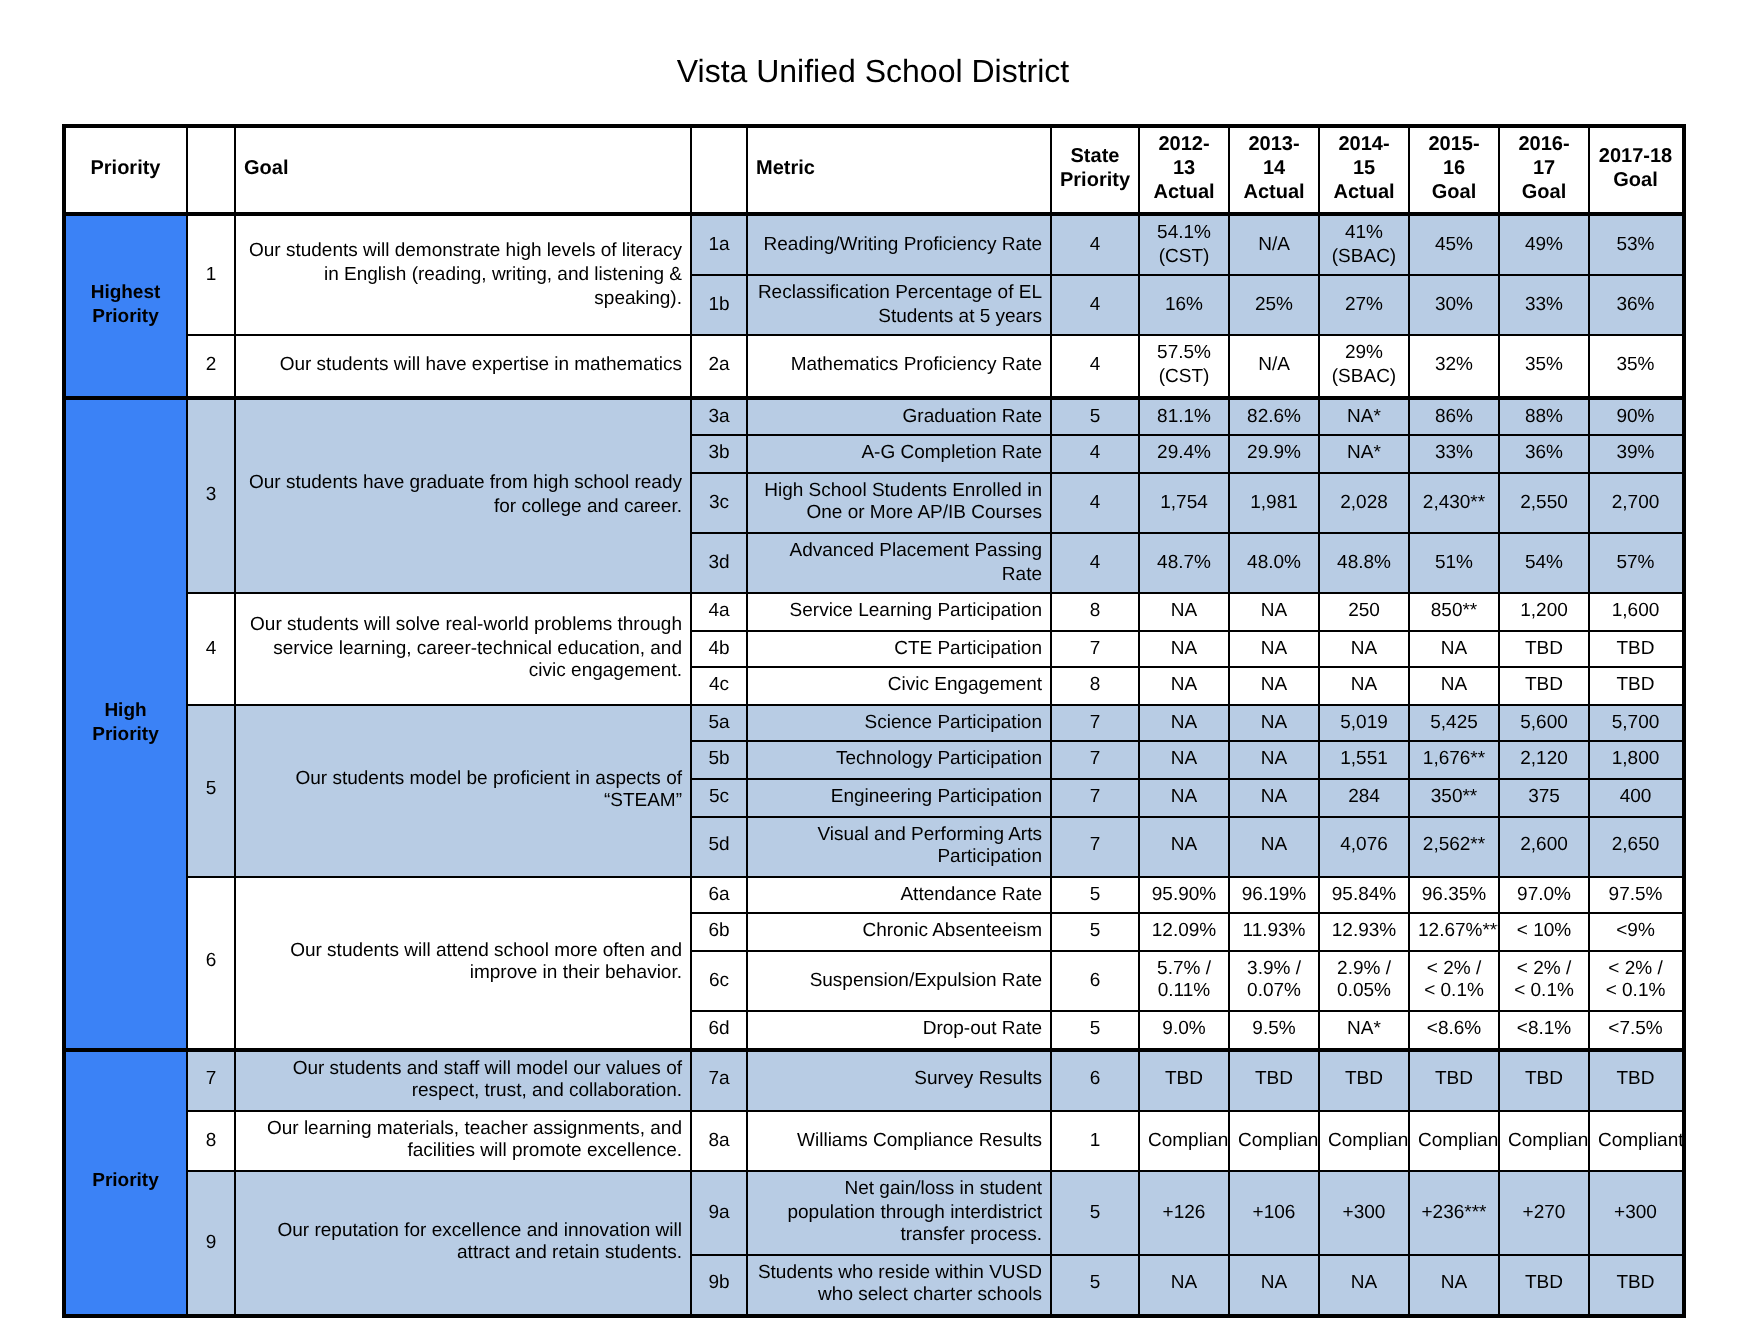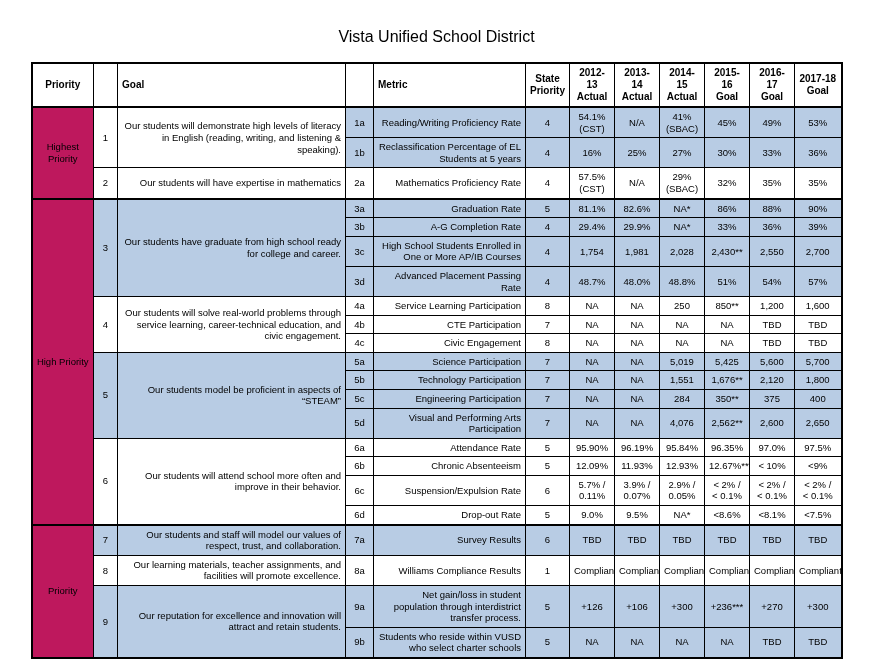--- a/index.html
+++ b/index.html
@@ -27,21 +27,21 @@
     line-height: 1.22;
     padding: 3px 4px;
     vertical-align: middle;
     text-align: center;
     white-space: pre-line;
     overflow: hidden;
   }
   th { font-weight: bold; font-size: 10px; background: #fff; }
   th.th-left { text-align: left; }
   td.c-goaltext, td.c-metric { text-align: right; }
-  td.c-priority { font-weight: normal; background: #be185d; }
+  td.c-priority { font-weight: bold; background: #3b82f6; }
   tr.group-start > td { border-top: 2px solid #000; }
   .shaded { background: var(--shade, #b8cce4); }
 </style>
 </head>
 <body>
 
 <div class="title-block">
   <div class="title-line">Vista Unified School District</div>
 </div>
 

